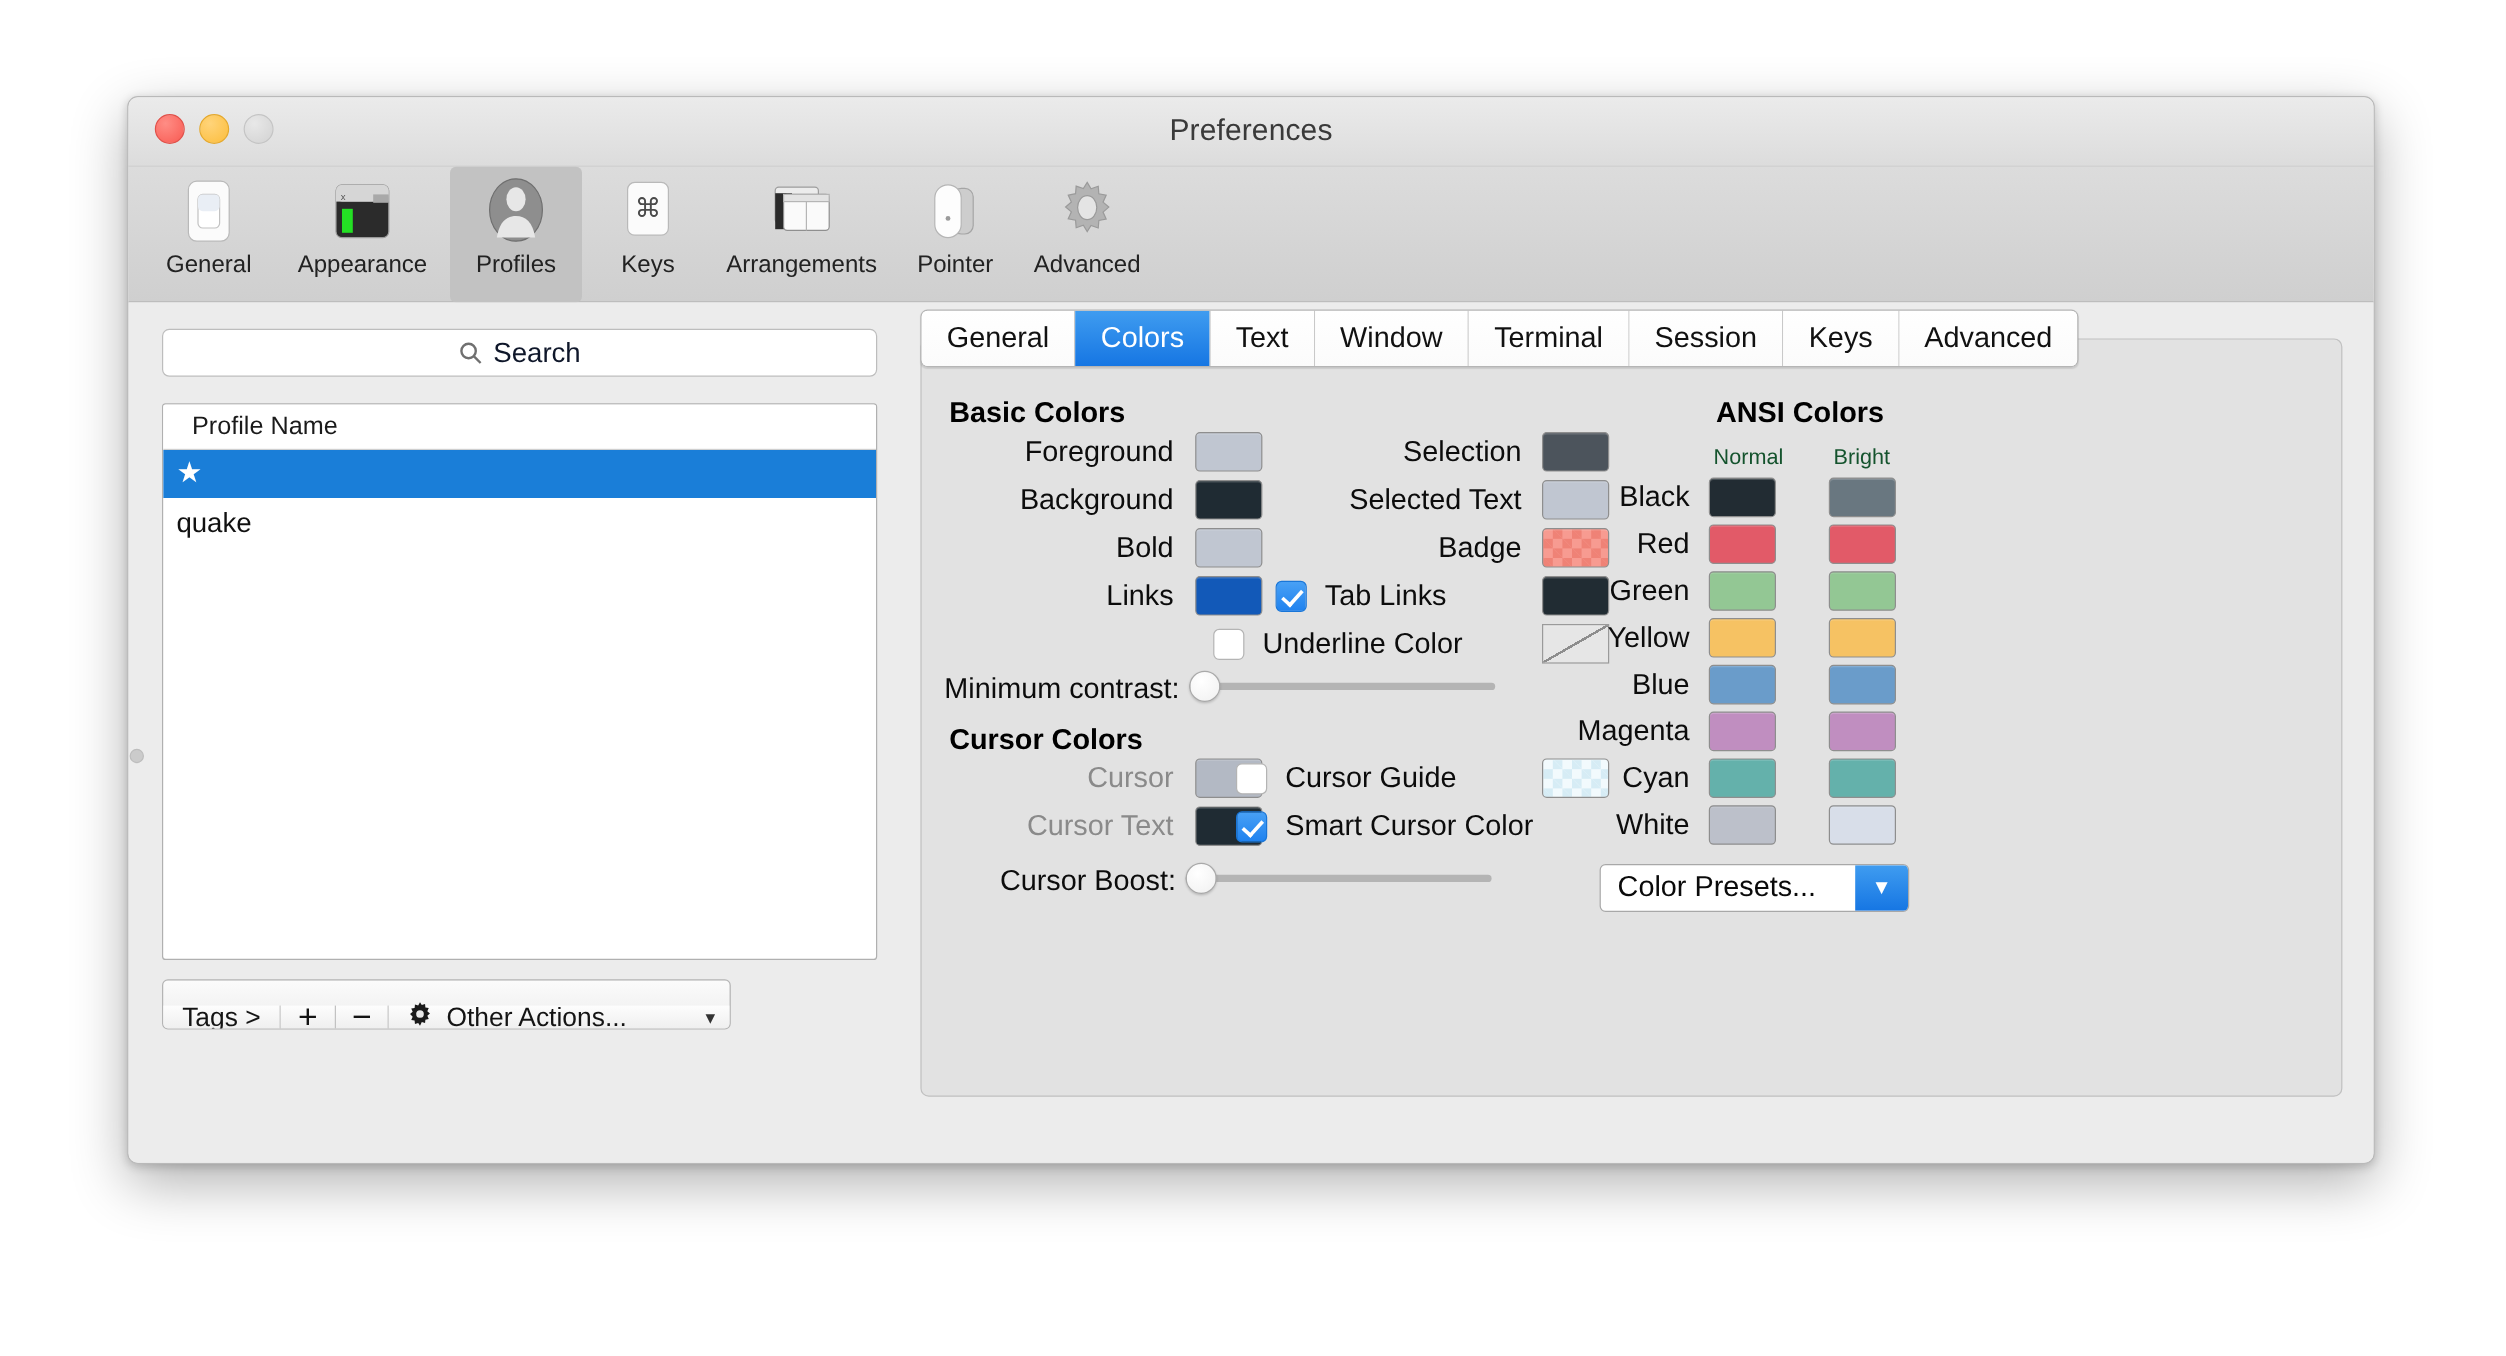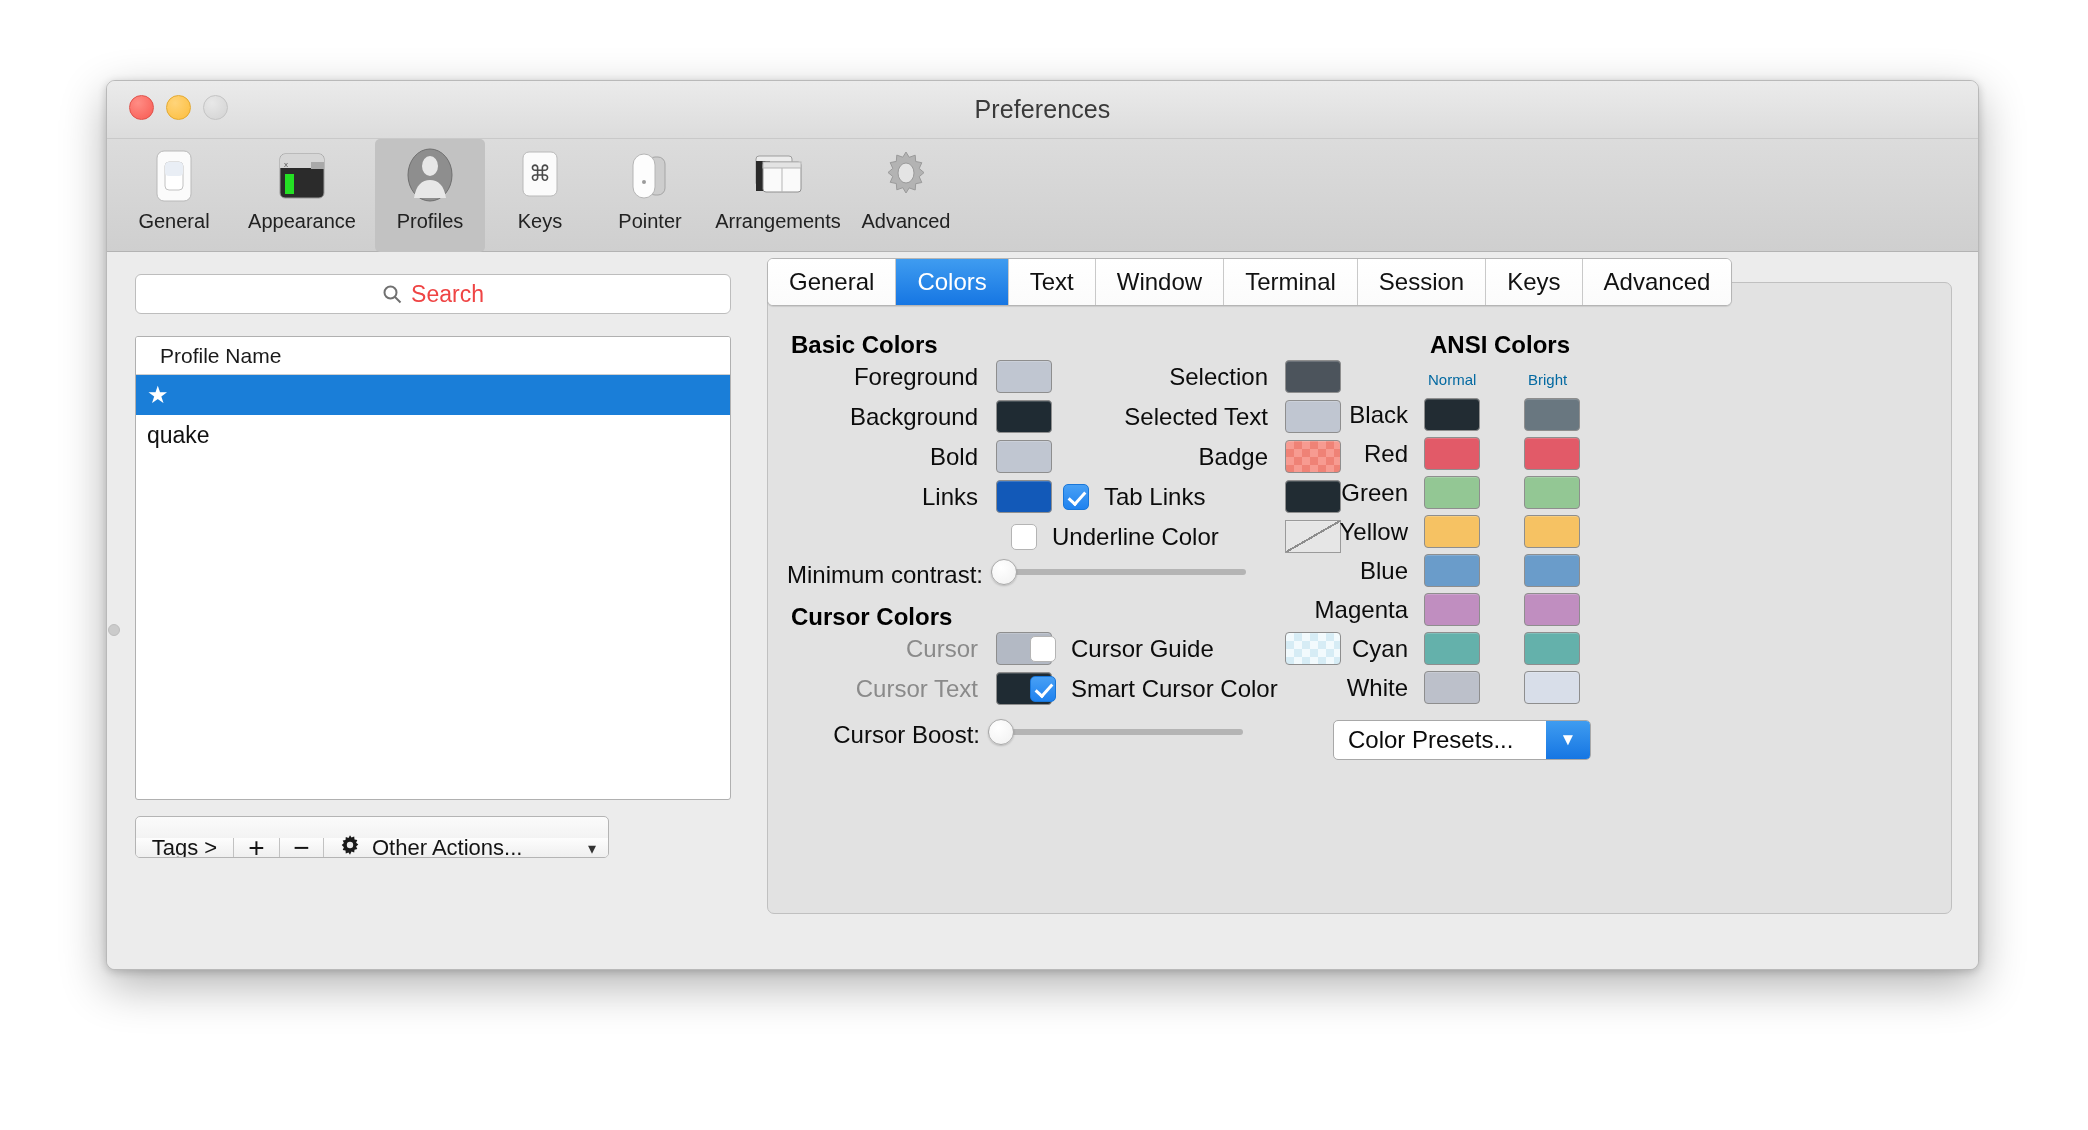--- a/index.html
+++ b/index.html
@@ -88,21 +88,21 @@
   }
   .search-box {
     height: 40px;
     background: #ffffff;
     border: 1px solid #bdbdbd;
     border-radius: 6px;
     display: flex; align-items: center; justify-content: center;
     gap: 9px;
   }
   .search-ico { width: 20px; height: 20px; }
-  .search-ph { font-size: 23px; color: #ef4444; text-align: right; }
+  .search-ph { font-size: 23px; color: #0f172a; text-align: right; }
 
   .profile-table {
     margin-top: 22px;
     height: 464px;
     background: #ffffff;
     border: 1px solid #b0b0b0;
     border-radius: 3px;
     overflow: hidden;
   }
   .pt-head {
@@ -275,21 +275,21 @@
     background: #b4b4b4;
   }
   .slider .knob {
     position: absolute; left: 0; top: 0;
     width: 26px; height: 26px; border-radius: 50%;
     background: radial-gradient(circle at 38% 32%, #ffffff, #f0f0f0);
     border: 1px solid #a9a9a9;
     box-shadow: 0 1px 2px rgba(0,0,0,0.18);
   }
 
-  .ansi-col-hdr { position: absolute; font-size: 15px; color: #0369a1; }
+  .ansi-col-hdr { position: absolute; font-size: 18px; color: #14532d; }
 
   .presets {
     position: absolute;
     width: 258px; height: 40px;
     background: #ffffff;
     border: 1px solid #a8a8a8;
     border-radius: 5px;
     display: flex; align-items: center;
     padding-left: 14px;
     font-size: 24px; color: #0a0a0a;
@@ -359,42 +359,42 @@
       <div class="tb-item">
         <div class="tb-ico">
           <svg width="52" height="56" viewBox="0 0 52 56">
             <rect x="9" y="4" width="34" height="44" rx="6" fill="#fbfbfb" stroke="#b9b9b9"></rect>
             <text x="26" y="33" font-size="22" fill="#4a4a4a" text-anchor="middle" font-family="Liberation Sans">⌘</text>
           </svg>
         </div>
         <div class="tb-label">Keys</div>
       </div>
 
-      <div class="tb-item">
-        <div class="tb-ico">
-          <svg width="52" height="56" viewBox="0 0 52 56">
-            <rect x="24" y="9" width="17" height="38" rx="7" fill="#cdcdcd" stroke="#a5a5a5"></rect>
-            <rect x="9" y="6" width="22" height="44" rx="11" fill="#fdfdfd" stroke="#b5b5b5"></rect>
-            <circle cx="20" cy="34" r="2" fill="#9b9b9b"></circle>
-          </svg>
-        </div>
-        <div class="tb-label">Pointer</div>
-      </div>
-
       <div class="tb-item wide">
         <div class="tb-ico">
           <svg width="60" height="56" viewBox="0 0 60 56">
             <rect x="8" y="8" width="36" height="30" rx="3" fill="#ececec" stroke="#9d9d9d"></rect>
             <rect x="8" y="13" width="14" height="30" fill="#2a2a2a"></rect>
             <rect x="15" y="14" width="38" height="30" rx="3" fill="#fafafa" stroke="#8f8f8f"></rect>
             <line x1="34" y1="14" x2="34" y2="44" stroke="#b5b5b5"></line>
             <rect x="15" y="14" width="38" height="6" fill="#e3e3e3" stroke="#b5b5b5"></rect>
           </svg>
         </div>
         <div class="tb-label">Arrangements</div>
+      </div>
+
+      <div class="tb-item">
+        <div class="tb-ico">
+          <svg width="52" height="56" viewBox="0 0 52 56">
+            <rect x="24" y="9" width="17" height="38" rx="7" fill="#cdcdcd" stroke="#a5a5a5"></rect>
+            <rect x="9" y="6" width="22" height="44" rx="11" fill="#fdfdfd" stroke="#b5b5b5"></rect>
+            <circle cx="20" cy="34" r="2" fill="#9b9b9b"></circle>
+          </svg>
+        </div>
+        <div class="tb-label">Pointer</div>
       </div>
 
       <div class="tb-item">
         <div class="tb-ico">
           <svg width="56" height="56" viewBox="0 0 56 56">
             <g fill="#b3b3b3" stroke="#9a9a9a" stroke-width="1">
               <path d="M28 4l3.2 5.3 6-2.1.5 6.3 6.1 1.2-2.6 5.8 4.8 4.1-4.8 4.1 2.6 5.8-6.1 1.2-.5 6.3-6-2.1L28 45l-3.2-5.3-6 2.1-.5-6.3-6.1-1.2 2.6-5.8L10 24.5l4.8-4.1-2.6-5.8 6.1-1.2.5-6.3 6 2.1z"></path>
             </g>
             <ellipse cx="28" cy="25" rx="8" ry="10" fill="#e4e4e4" stroke="#9a9a9a"></ellipse>
           </svg>

